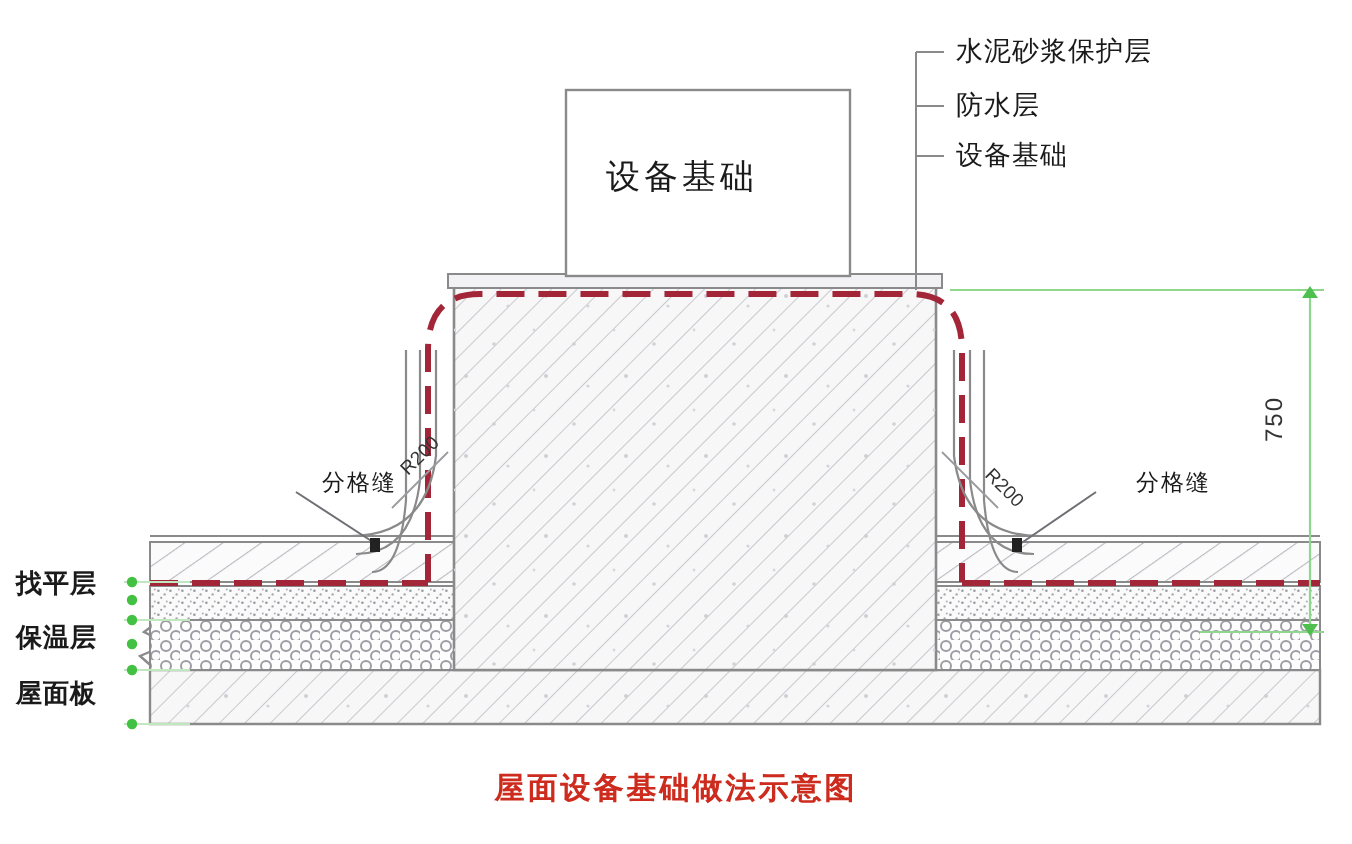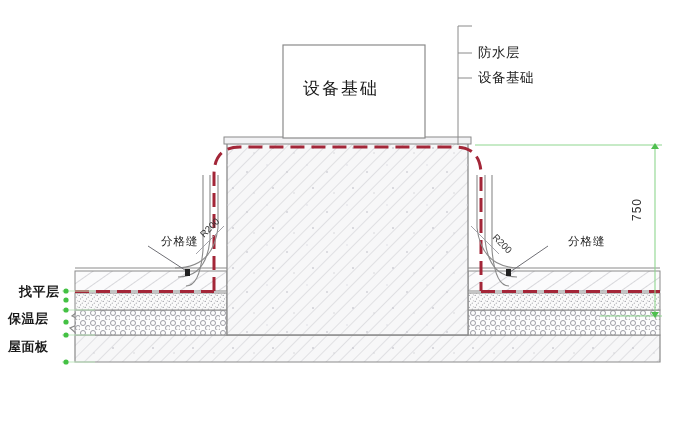--- a/index.html
+++ b/index.html
@@ -154,26 +154,28 @@
       <circle cx="66" cy="335" r="2.6" fill="#43c143"></circle>
       <circle cx="66" cy="362" r="2.6" fill="#43c143"></circle>
     </g>
 
     <text x="204" y="238" transform="rotate(-45 204 238)" class="svgtxt" font-size="9.5" fill="#333" font-family="Liberation Sans, sans-serif">R200</text>
     <text x="492" y="238" transform="rotate(45 492 238)" font-size="9.5" fill="#333" font-family="Liberation Sans, sans-serif">R200</text>
   </svg>
 
   <div class="lbl lbl-box" style="left:303px;top:77px;">设备基础</div>
 
+  <div class="lbl lbl-callout" style="left:478px;top:17px;">水泥砂浆保护层</div>
   <div class="lbl lbl-callout" style="left:478px;top:44px;">防水层</div>
   <div class="lbl lbl-callout" style="left:478px;top:69px;">设备基础</div>
 
-  <div class="lbl lbl-left" style="left:19px;top:283px;">找平层</div>
+  <div class="lbl lbl-left" style="left:8px;top:283px;">找平层</div>
   <div class="lbl lbl-left" style="left:8px;top:310px;font-family:Liberation Mono, monospace;">保温层</div>
   <div class="lbl lbl-left" style="left:8px;top:338px;text-align:center;">屋面板</div>
 
   <div class="lbl lbl-joint" style="left:119px;top:234px;">分格缝</div>
   <div class="lbl lbl-joint" style="left:526px;top:234px;">分格缝</div>
 
   <div class="lbl lbl-dim" style="left:630px;top:221px;transform:rotate(-90deg);transform-origin:left top;">750</div>
 
+  <div class="caption" style="top:385px;color:#cc2b1d;">屋面设备基础做法示意图</div>
 
 </div>
 
 </body></html>

